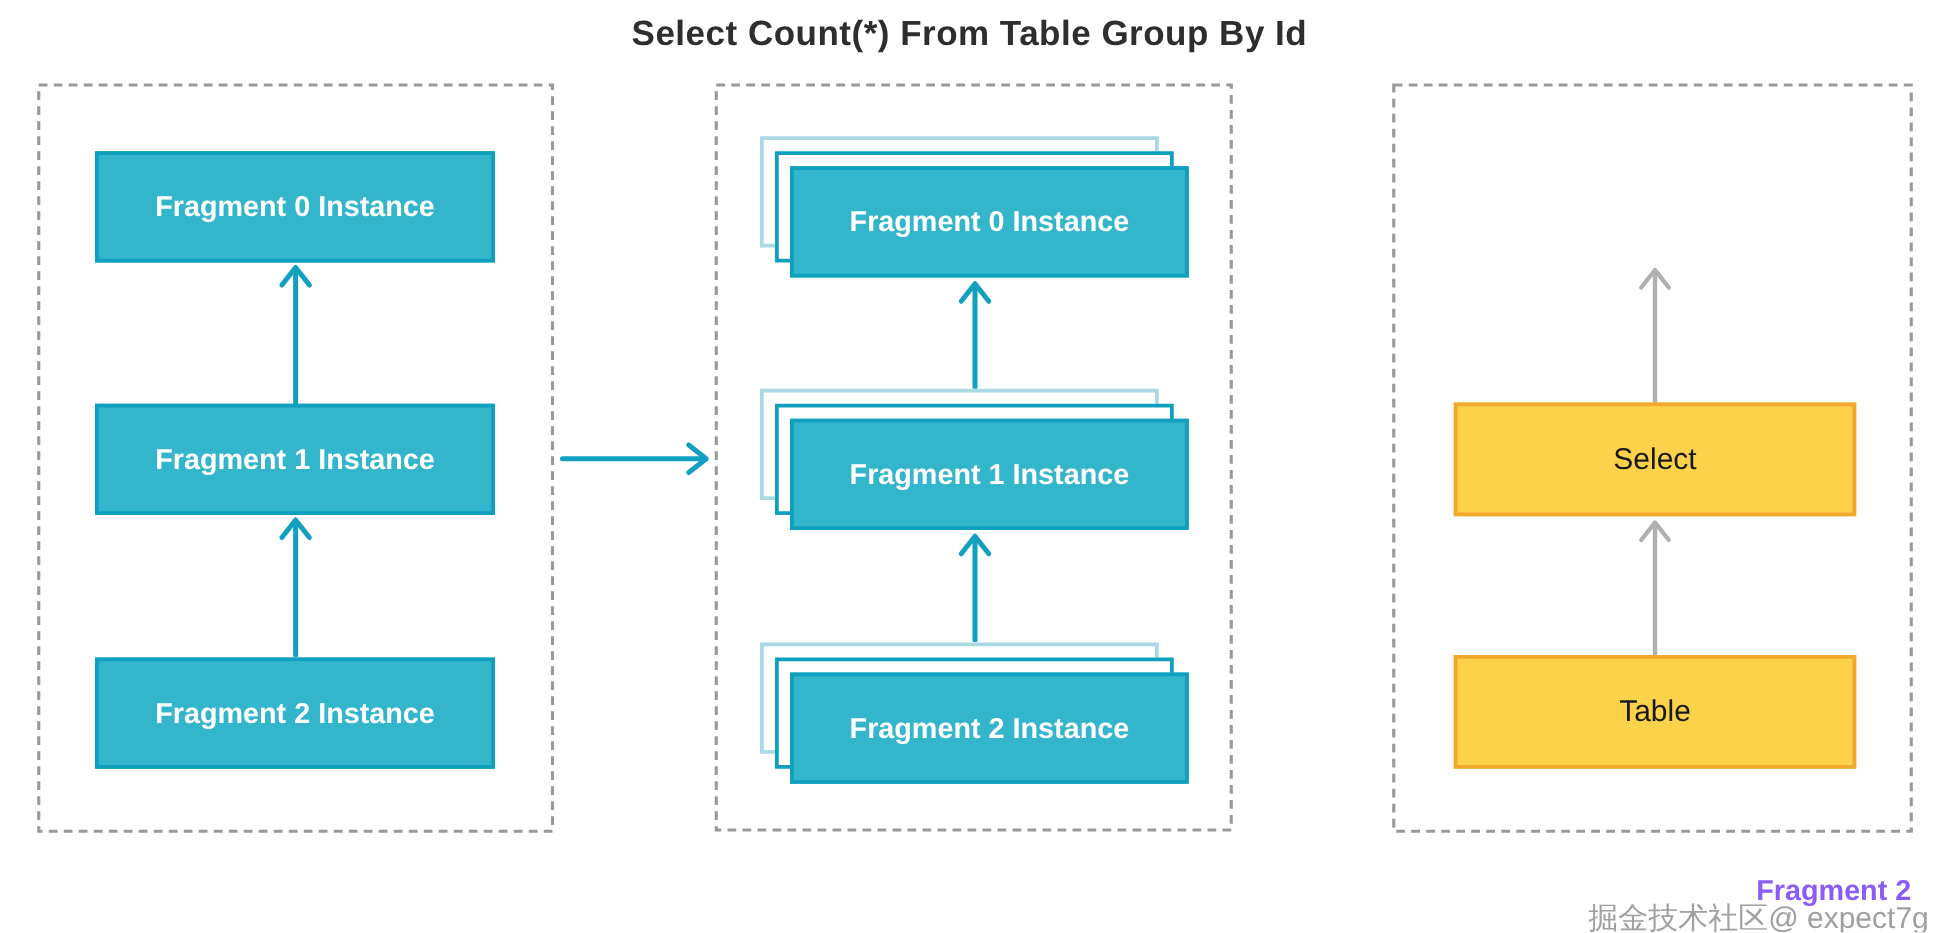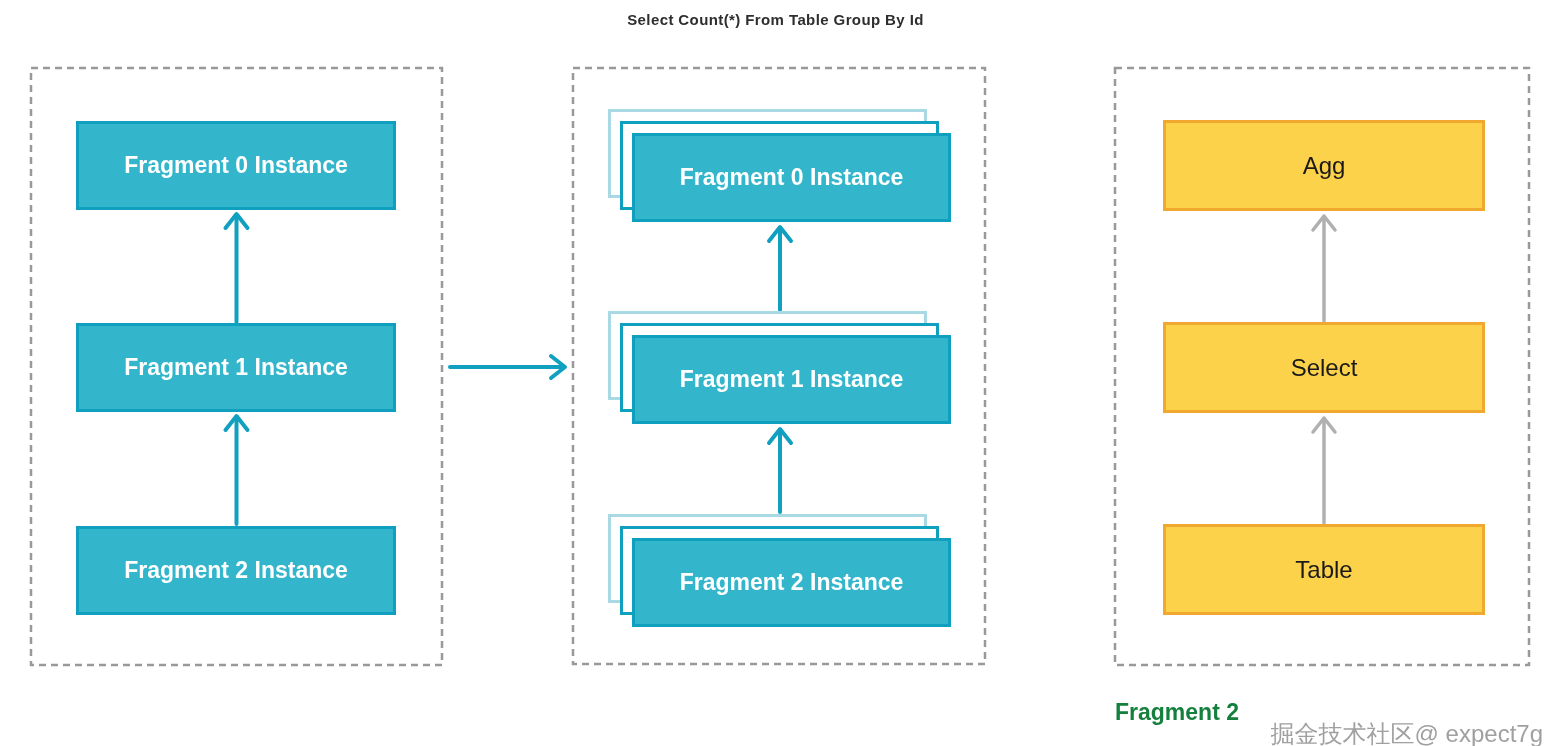--- a/index.html
+++ b/index.html
@@ -6,21 +6,21 @@
   #canvas{
     position:relative;
     width:1551px;height:746px;
     background:#ffffff;
     overflow:hidden;
     font-family:"Liberation Sans","DejaVu Sans",sans-serif;
   }
   #page-title{
     position:absolute;left:0;top:11px;width:1551px;
     text-align:center;
-    font-size:15px;font-weight:700;letter-spacing:0.4px;
+    font-size:28px;font-weight:700;letter-spacing:0.4px;
     color:var(--title_color,#2E2E2E);
   }
   #overlay-svg{position:absolute;left:0;top:0;width:1551px;height:746px;}
   .panel-dash{
     fill:none;
     stroke:var(--panel_dash,#999999);
     stroke-width:2.5;
     stroke-dasharray:7 5;
   }
   .arrow-teal{fill:none;stroke:var(--teal_arrow,#12A0C0);stroke-width:4;stroke-linecap:round;stroke-linejoin:round;}
@@ -49,22 +49,22 @@
     position:absolute;left:48px;width:322px;height:91px;
     box-sizing:border-box;
     background:var(--yellow_fill,#FBD24A);
     border:3px solid var(--yellow_border,#F0A92E);
     color:var(--box_text_dark,#1A1A1A);
     font-size:24px;font-weight:500;
     display:flex;align-items:center;justify-content:center;
   }
   #fragment2-label{
     position:absolute;left:1115px;top:699px;width:414px;
-    text-align:left;
-    font-size:23px;font-weight:700;color:#15803d;
+    text-align:right;
+    font-size:23px;font-weight:700;color:#8b5cf6;
     z-index:5;
   }
   #watermark{
     position:absolute;right:8px;top:718px;
     font-size:24px;color:var(--watermark_color,#A0A0A0);
     z-index:6;
     text-shadow:1px 1px 0 rgba(255,255,255,0.8);
   }
 </style>
 </head>
@@ -131,21 +131,20 @@
       <div class="box-teal">Fragment 1 Instance</div>
     </div>
     <div class="stack" style="top:446px">
       <div class="ghost back"></div>
       <div class="ghost mid"></div>
       <div class="box-teal">Fragment 2 Instance</div>
     </div>
   </div>
 
   <div class="panel right">
-    <div class="box-yellow" style="top:52px">Agg</div>
     <div class="box-yellow" style="top:254px">Select</div>
     <div class="box-yellow" style="top:456px">Table</div>
   </div>
 
   <div id="fragment2-label">Fragment 2</div>
   <div id="watermark">掘金技术社区@ expect7g</div>
 
 </div>
 
 </body></html>

